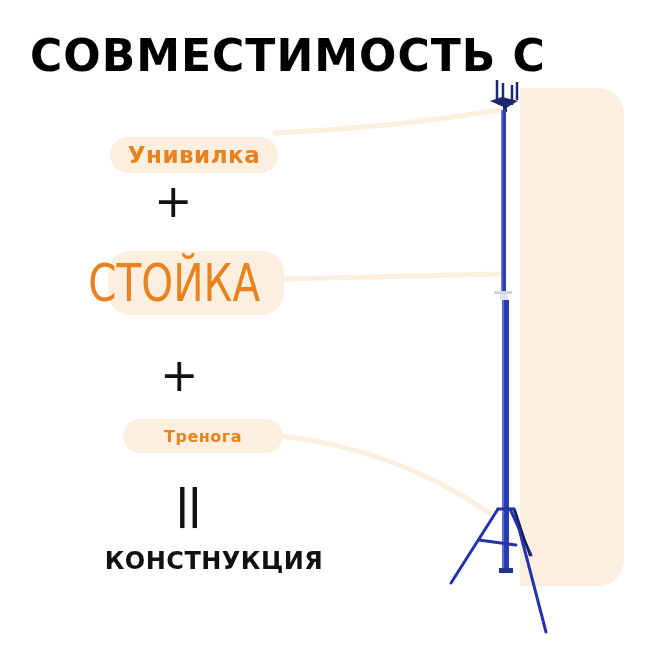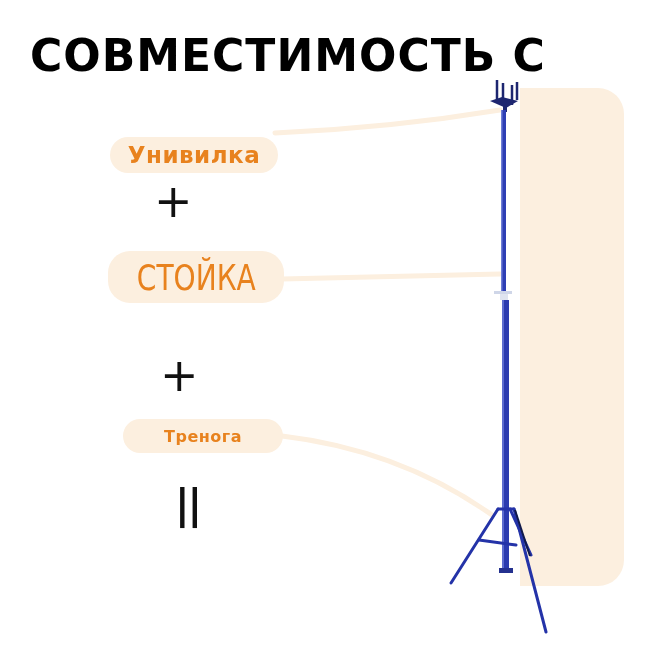--- a/index.html
+++ b/index.html
@@ -6,22 +6,22 @@
   body { width:650px; height:650px; background:#ffffff; position:relative; overflow:hidden;
          font-family:"DejaVu Sans", sans-serif; }
   .title { position:absolute; left:30px; top:30px; font-size:44px; font-weight:bold; color:#000000;
            letter-spacing:1px; line-height:52px; white-space:nowrap; }
   .panel { position:absolute; left:520px; top:88px; width:104px; height:498px; background:#fcefdf;
            border-radius:0 26px 26px 0; }
   .panel::before { content:""; position:absolute; left:0; top:0; width:40px; height:40px; }
   .pill { position:absolute; background:#fcefdf; border-radius:22px; color:#e8821e; font-weight:bold;
           display:flex; align-items:center; justify-content:center; white-space:nowrap; }
   .pill-univilka { left:110px; top:115px; width:168px; height:36px; font-size:23px; letter-spacing:0.5px;margin-top:22px; }
-  .pill-stoyka { left:108px; top:251px; width:176px; height:52px; font-size:36px; font-weight:normal;
-                 transform-origin:center; letter-spacing:0px; }
+  .pill-stoyka { left:108px; top:251px; width:176px; height:64px; font-size:52px; font-weight:normal;
+                 transform-origin:center; letter-spacing:0px;justify-content:flex-end; }
   .pill-stoyka span { display:inline-block; transform:scaleX(0.78); font-weight:normal; }
   .pill-trenoga { left:123px; top:419px; width:160px; height:34px; font-size:16px; letter-spacing:0.5px; }
   .op { position:absolute; color:#111; font-weight:normal; line-height:1; }
   .plus1 { left:154px; top:178px; font-size:46px; }
   .plus2 { left:160px; top:352px; font-size:46px; }
   .equals { left:175px; top:484px; font-size:40px; font-weight:bold; letter-spacing:-2px; }
   .result { position:absolute; left:102px; top:543px; width:224px; text-align:center; font-size:24px;
             font-weight:bold; color:#111; line-height:36px; letter-spacing:0.5px; }
   svg.art { position:absolute; left:0; top:0; }
 </style>
@@ -83,13 +83,14 @@
 
 <div class="op plus2">+</div>
 
 <div class="pill pill-trenoga">
   <span>Тренога</span>
 </div>
 
 <div class="op equals">||</div>
 
 <div class="result">
+  <div>КОНСТНУКЦИЯ</div>
 </div>
 
 </body></html>

